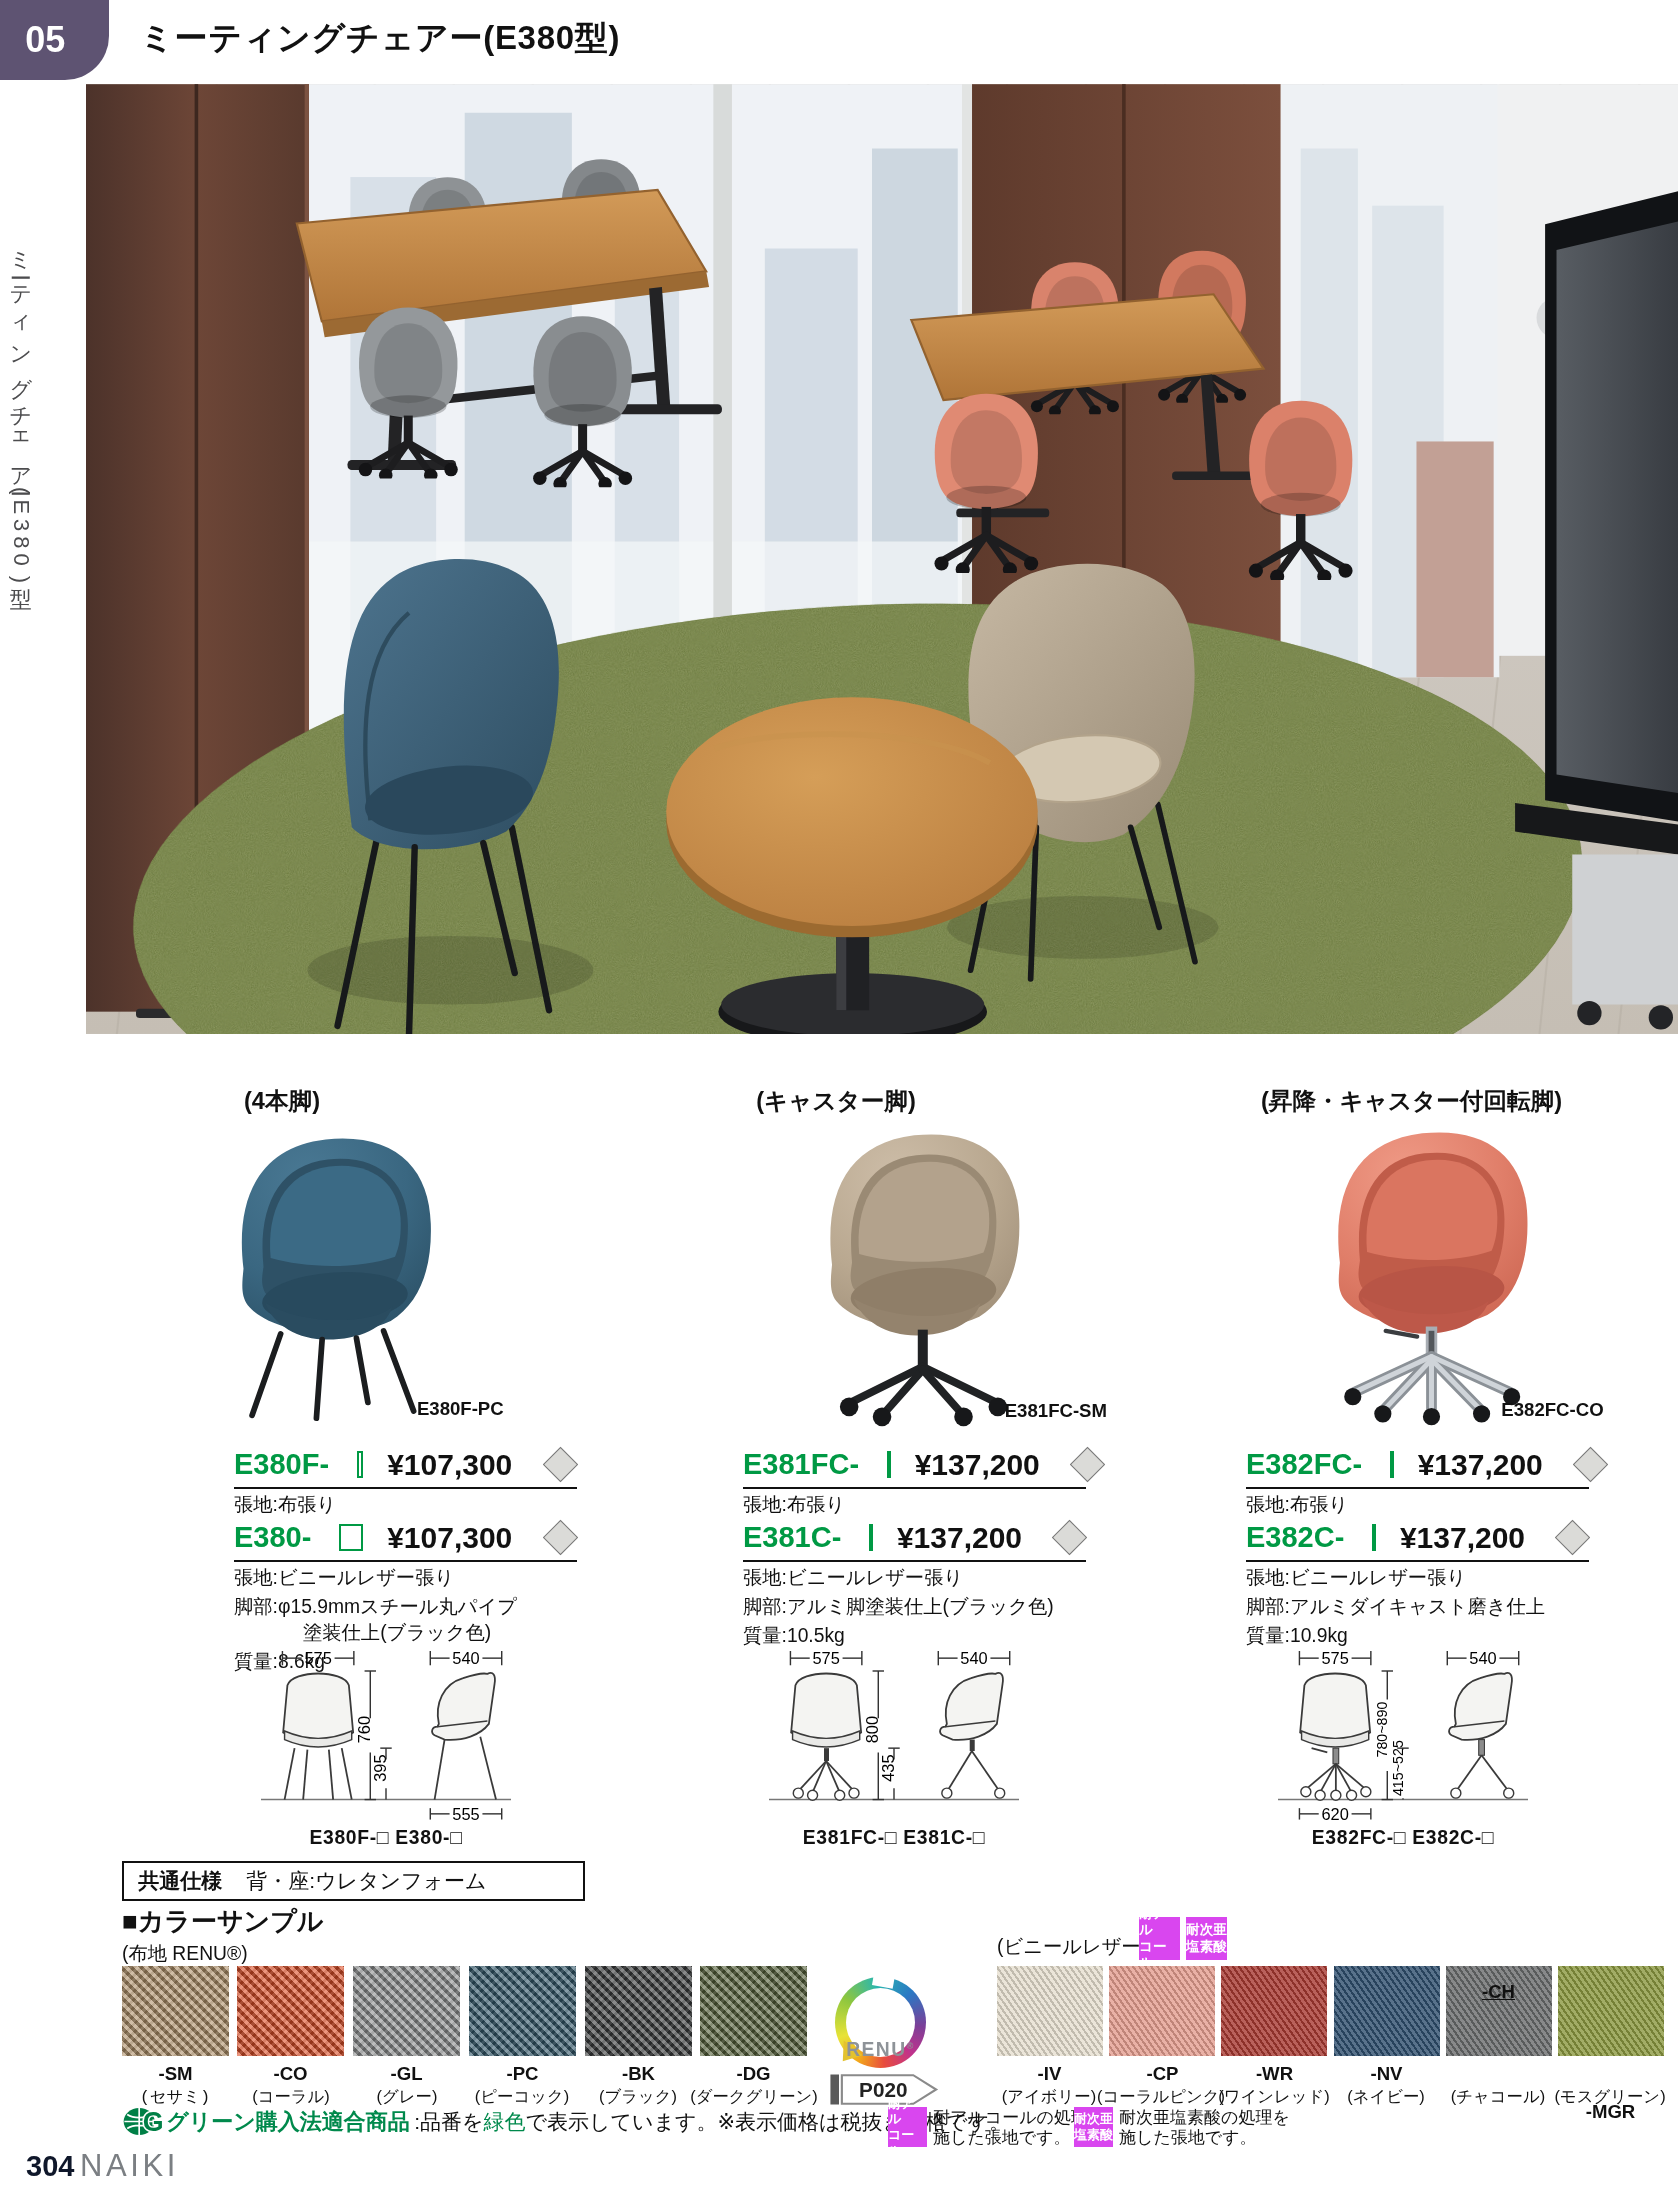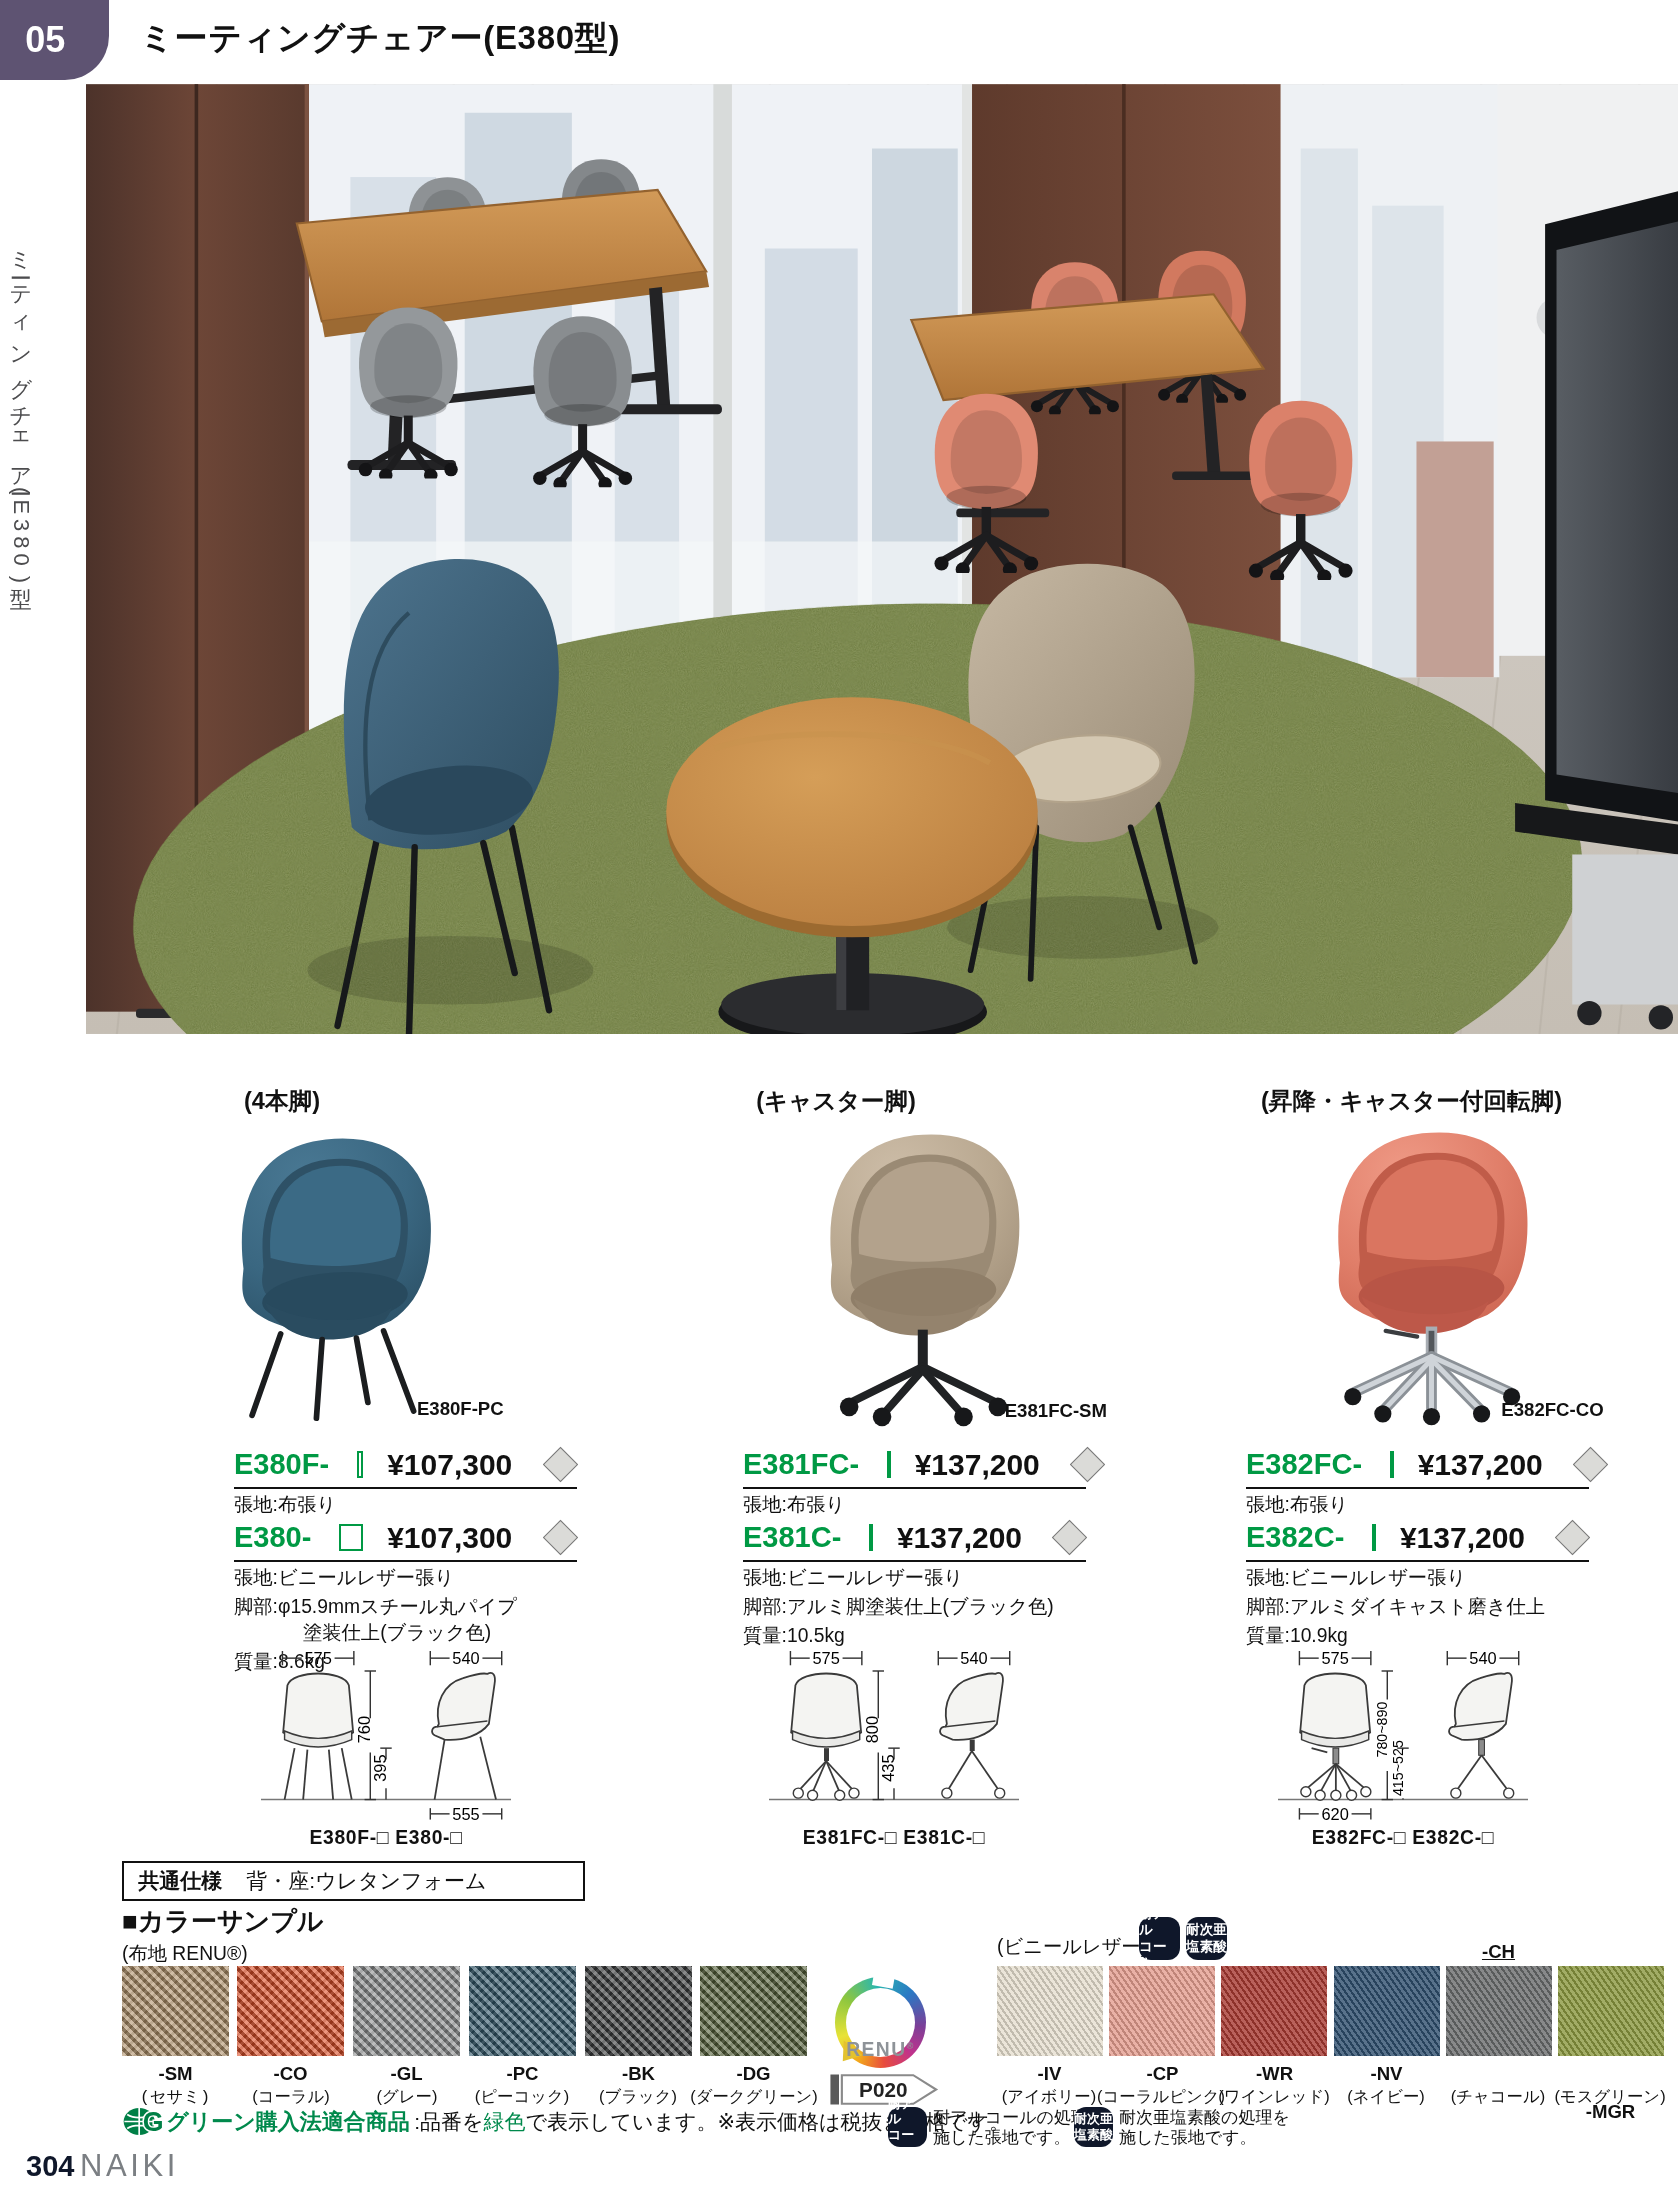--- a/index.html
+++ b/index.html
@@ -51,21 +51,21 @@
   .sw-name{width:150px;text-align:center;font-size:16.4px;}
 
   .renu-ring{left:835px;top:1977px;width:91px;height:91px;border-radius:50%;
      background:conic-gradient(from 210deg,#f2a71b,#e8e337 40deg,#8cc63f 95deg,#29b7b0 145deg,#2a79c4 195deg,#7b3f98 245deg,#c0328c 285deg,#e84c3d 325deg,#f2a71b 360deg);}
   .renu-ring::after{content:"";position:absolute;inset:10.7px;background:#fff;border-radius:50%;}
   .renu-gap{left:873px;top:1973px;width:21.4px;height:14.3px;background:#fff;transform:rotate(10deg);}
   .renu-arrow{left:836px;top:2046px;width:0;height:0;border-left:12px solid transparent;border-right:12px solid transparent;border-top:17px solid #e3c22f;transform:rotate(38deg);}
   .renu-text{left:835px;top:2010px;width:91px;text-align:center;font-size:19.3px;font-weight:700;color:#8e9398;letter-spacing:1.4px;z-index:2;margin-top:29px;}
   .renu-text sup{font-size:9.3px;}
 
-  .tbadge{width:41px;height:43px;background:#0f172a;color:#fff;border-radius:12px;display:flex;flex-direction:column;
+  .tbadge{width:41px;height:43px;background:#d946ef;color:#fff;border-radius:0;display:flex;flex-direction:column;
           align-items:center;justify-content:center;font-size:13.6px;font-weight:700;line-height:1.2;box-sizing:border-box;}
 
   .note-row{left:122px;top:2106px;display:flex;align-items:center;gap:4.3px;}
   .note-green{color:#00894c;font-size:22px;font-weight:700;}
   .note-black{font-size:21px;}
   .gword{color:#00894c;}
   .bnote{font-size:17px;line-height:1.2;}
 
   .footer-num{left:26px;top:2150px;font-size:29px;font-weight:600;color:#0f172a;}
   .footer-brand{left:80px;top:2148px;font-size:31px;color:#7b7f83;letter-spacing:3.6px;}
@@ -643,21 +643,21 @@
   <div class="abs swatch sw-vinyl" style="left: 1109px; top: 1966px; width: 106px; background-color: rgb(228, 158, 144);"></div>
   <div class="abs swatch sw-vinyl" style="left: 1221px; top: 1966px; width: 106px; background-color: rgb(168, 58, 50);"></div>
   <div class="abs swatch sw-vinyl" style="left: 1334px; top: 1966px; width: 106px; background-color: rgb(47, 79, 110);"></div>
   <div class="abs swatch sw-vinyl" style="left: 1446px; top: 1966px; width: 106px; background-color: rgb(106, 108, 109);"></div>
   <div class="abs swatch sw-vinyl" style="left: 1558px; top: 1966px; width: 106px; background-color: rgb(139, 152, 64);"></div>
 
   <div class="abs sw-code" style="left:996px;top:2063px;">-IV</div>
   <div class="abs sw-code" style="left:1109px;top:2063px;">-CP</div>
   <div class="abs sw-code" style="left:1221px;top:2063px;">-WR</div>
   <div class="abs sw-code" style="left:1333px;top:2063px;">-NV</div>
-  <div class="abs sw-code" style="left:1445px;top:1941px;text-decoration:underline;">-CH</div>
+  <div class="abs sw-code" style="left:1445px;top:1981px;text-decoration:underline;">-CH</div>
   <div class="abs sw-code" style="left:1557px;top:2063px;margin-top:38px;">-MGR</div>
 
   <div class="abs sw-name" style="left:974px;top:2086px;">(アイボリー)</div>
   <div class="abs sw-name" style="left:1086px;top:2086px;">(コーラルピンク)</div>
   <div class="abs sw-name" style="left:1199px;top:2086px;">(ワインレッド)</div>
   <div class="abs sw-name" style="left:1311px;top:2086px;">(ネイビー)</div>
   <div class="abs sw-name" style="left:1423px;top:2086px;">(チャコール)</div>
   <div class="abs sw-name" style="left:1535px;top:2086px;">(モスグリーン)</div>
 
   <div class="abs note-row">

